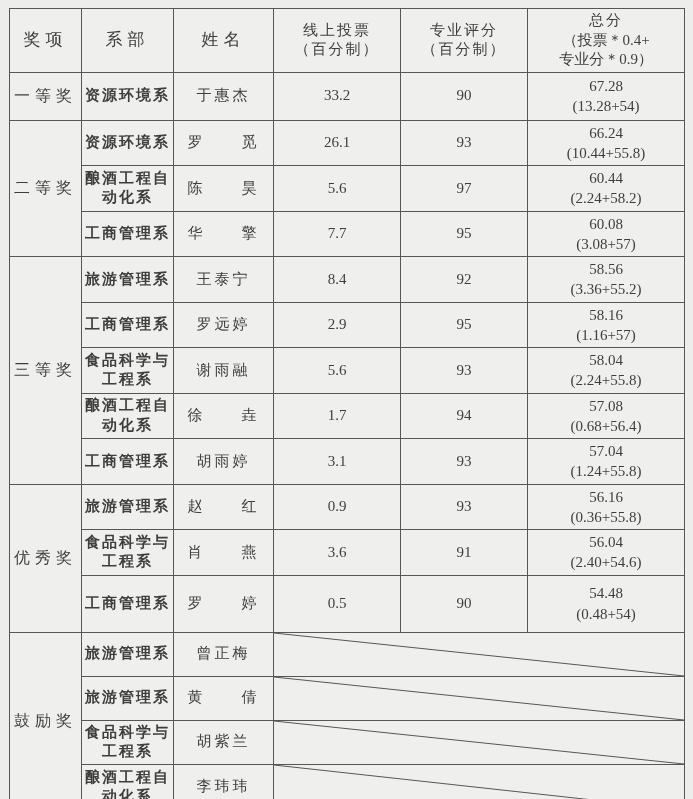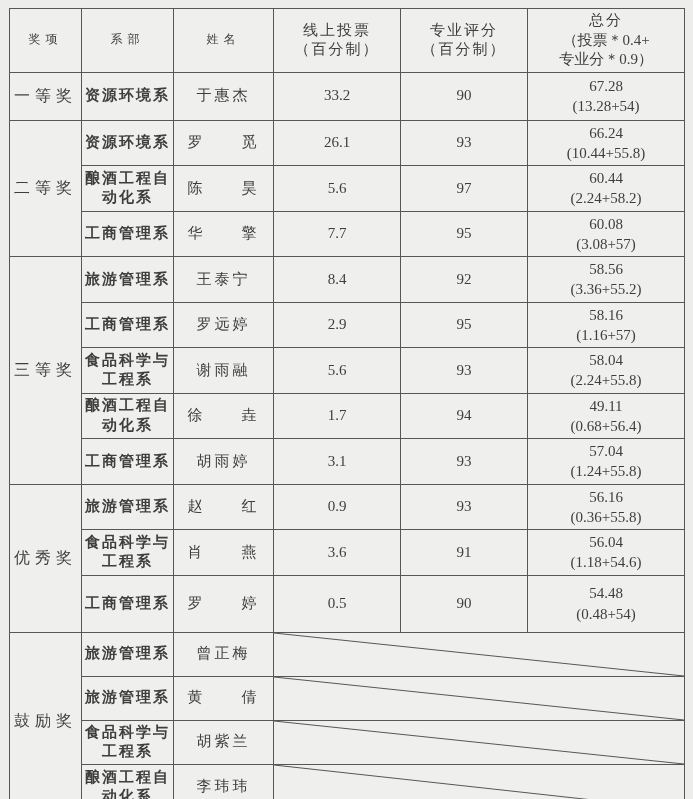--- a/index.html
+++ b/index.html
@@ -44,21 +44,21 @@
   col.c-total { width: 157px; }
 
   tr.h-hdr  { height: 62px; }
   tr.h-row  { height: 44px; }
   tr.h-row1 { height: 48px; }
   tr.h-tall { height: 57px; }
   tr.h-last { height: 46px; }
 
   th .hline { letter-spacing: 2px; }
   .award-cell { letter-spacing: 5px; font-size: 16px; }
-  .hdr-small  { letter-spacing: 5px; font-size: 12px; }
+  .hdr-small  { letter-spacing: 5px; font-size: 17px; }
   .dept-cell  { letter-spacing: 2px; word-break: break-all; font-weight: bold; }
   .name-cell  { letter-spacing: 3px; }
   .num-cell   { font-size: 15px; text-align: center; }
   .total-cell div { line-height: 1.35; }
 
   td.slash-cell {
     position: relative;
     padding: 0;
   }
   td.slash-cell svg {
@@ -176,21 +176,21 @@
         <div>58.04</div>
         <div>(2.24+55.8)</div>
       </td>
     </tr>
     <tr class="h-row">
       <td class="dept-cell">酿酒工程自动化系</td>
       <td class="name-cell">徐　　垚</td>
       <td class="num-cell">1.7</td>
       <td class="num-cell">94</td>
       <td class="total-cell">
-        <div>49.11</div>
+        <div>57.08</div>
         <div>(0.68+56.4)</div>
       </td>
     </tr>
     <tr class="h-row">
       <td class="dept-cell">工商管理系</td>
       <td class="name-cell">胡雨婷</td>
       <td class="num-cell">3.1</td>
       <td class="num-cell">93</td>
       <td class="total-cell">
         <div>57.04</div>
@@ -209,21 +209,21 @@
         <div>(0.36+55.8)</div>
       </td>
     </tr>
     <tr class="h-row">
       <td class="dept-cell">食品科学与工程系</td>
       <td class="name-cell">肖　　燕</td>
       <td class="num-cell">3.6</td>
       <td class="num-cell">91</td>
       <td class="total-cell">
         <div>56.04</div>
-        <div>(1.18+54.6)</div>
+        <div>(2.40+54.6)</div>
       </td>
     </tr>
     <tr class="h-tall">
       <td class="dept-cell">工商管理系</td>
       <td class="name-cell">罗　　婷</td>
       <td class="num-cell">0.5</td>
       <td class="num-cell">90</td>
       <td class="total-cell">
         <div>54.48</div>
         <div>(0.48+54)</div>

